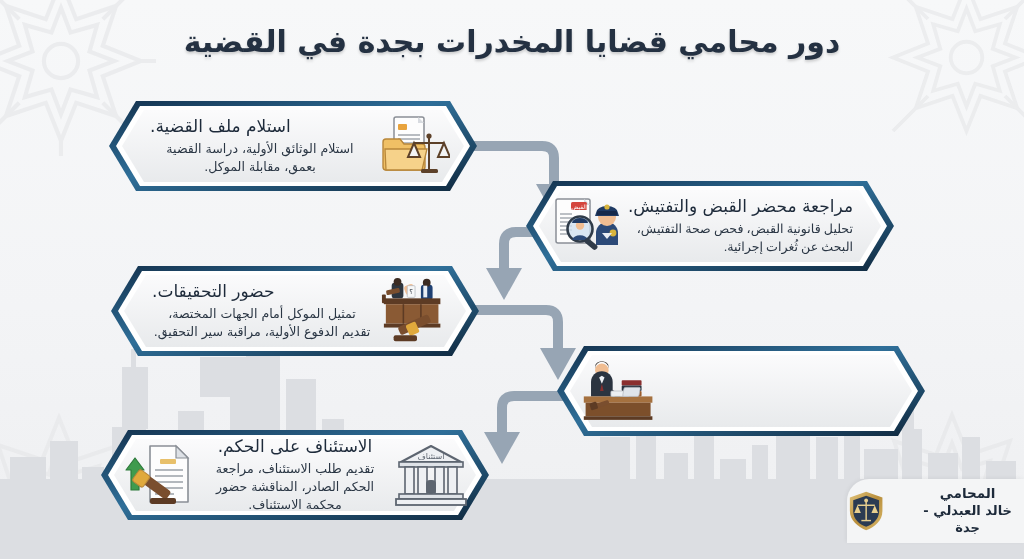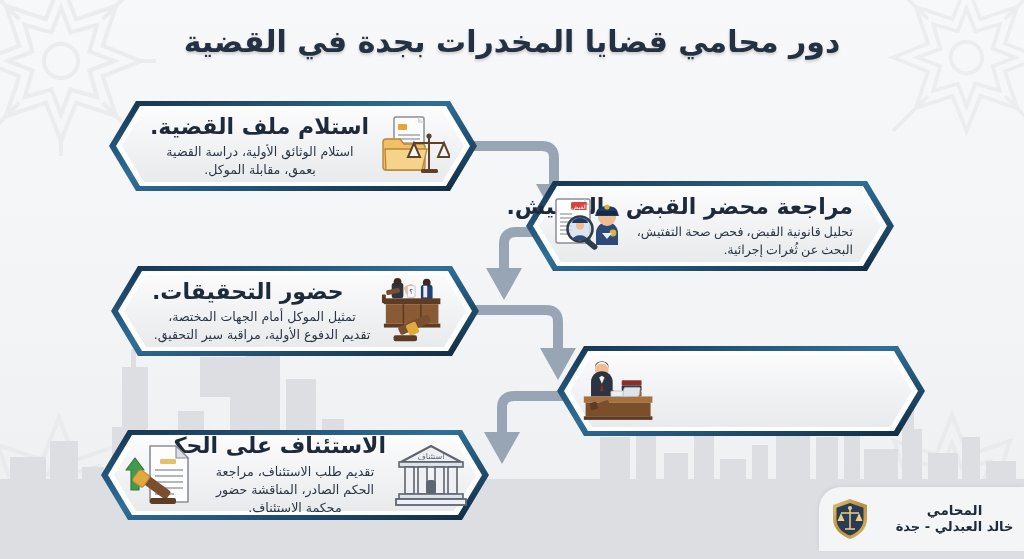--- a/index.html
+++ b/index.html
@@ -37,21 +37,21 @@
     direction:rtl;box-sizing:border-box;
   }
   .card.icon-right .content{flex-direction:row;padding:0 26px 0 34px;}
   .card.icon-left  .content{flex-direction:row-reverse;padding:0 34px 0 26px;}
   .card.icon-both  .content{flex-direction:row;padding:0 22px 0 22px;}
 
   .ico{flex:0 0 auto;width:74px;height:70px;display:flex;align-items:center;justify-content:center;}
   .ico svg{display:block;}
   .txt{flex:1 1 auto;min-width:0;padding:0 8px;}
   .c-head{
-    font-size:22px;font-weight:bold;color:#1d2a3a;text-align:left;
+    font-size:17px;font-weight:normal;color:#1d2a3a;text-align:left;
     line-height:1.25;margin:0 0 3px 0;white-space:nowrap;
   }
   .card.icon-left .c-head{text-align:right;}
   .card.icon-both .c-head{text-align:center;}
   .c-body{
     font-size:12.6px;color:#2a3644;line-height:1.45;text-align:center;
   }
   .card.icon-left .c-body{text-align:right;font-family:Liberation Serif, serif;}
   .card.icon-both .c-body{text-align:center;}
 
@@ -60,21 +60,21 @@
   #card2{left:525px;top:180px;}
   #card3{left:110px;top:265px;}
   #card4{left:556px;top:345px;}
   #card5{left:100px;top:429px;width:390px;}
 
   
   .conn{position:absolute;pointer-events:none;}
 
   
   .footer{
-    position:absolute;right:0;bottom:8px;width:205px;height:64px;
+    position:absolute;right:0;bottom:16px;width:177px;height:64px;
     background:#f4f5f6;border-top-left-radius:22px;
     display:flex;align-items:center;justify-content:center;gap:26px;
     direction:rtl;box-shadow:-1px -1px 4px rgba(0,0,0,.05);
   }
   .f-text{text-align:center;line-height:1.3;}
   .f-l1{font-size:13.5px;font-weight:bold;color:#1d2a3a;}
   .f-l2{font-size:13px;font-weight:bold;color:#1d2a3a;}
 </style>
 </head>
 <body>

